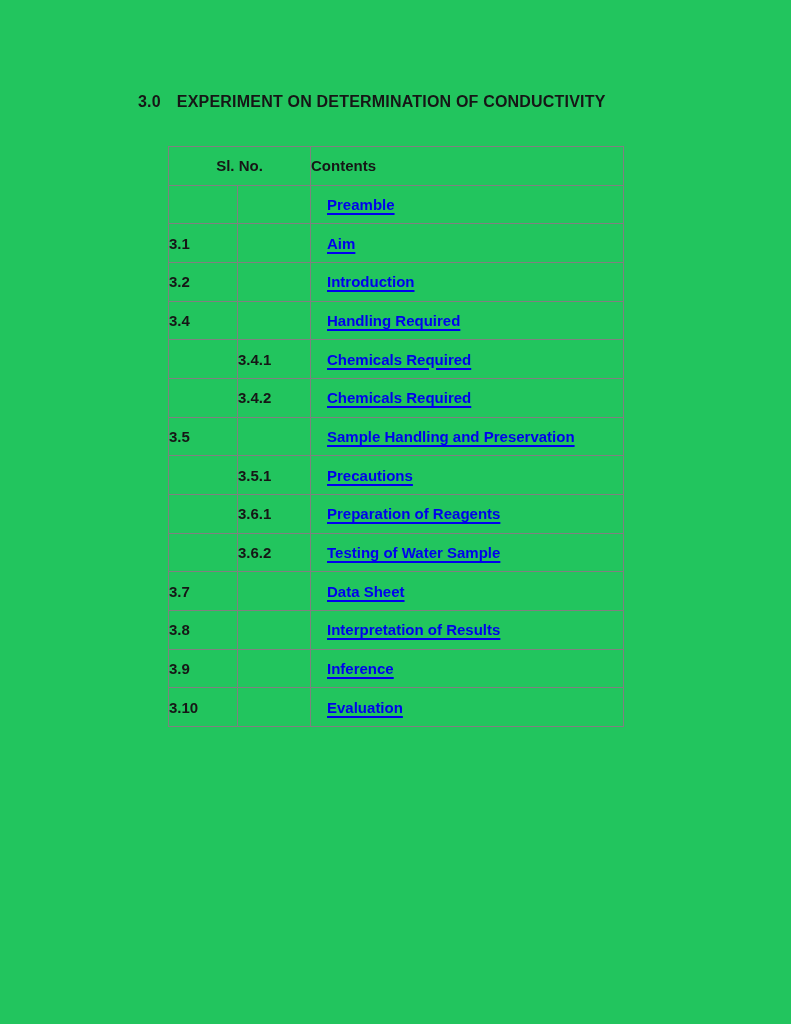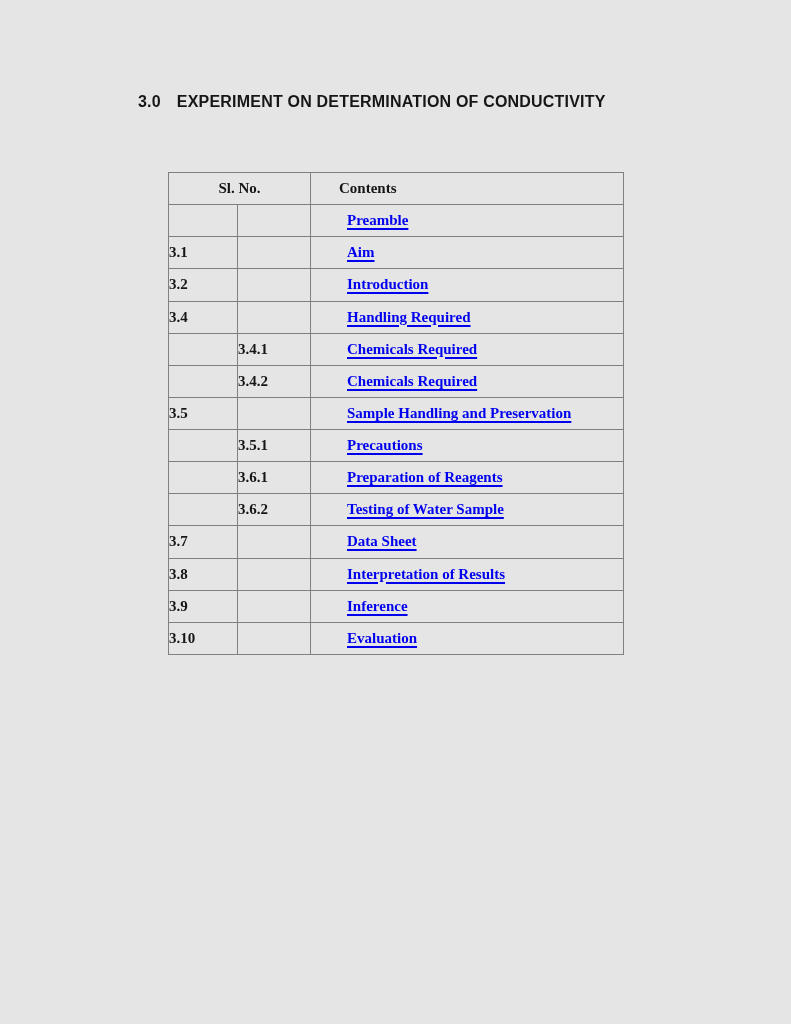--- a/index.html
+++ b/index.html
@@ -1,64 +1,62 @@
 <!DOCTYPE html>
 <html><head>
 <meta charset="utf-8">
 <style>
   * { margin: 0; padding: 0; box-sizing: border-box; }
   html, body { background: #ffffff; }
   .page {
     position: relative;
     width: 791px;
     height: 1024px;
-    background: #e5e5e5;
+    background: #22c55e;
     font-family: "Liberation Sans", sans-serif;
     color: #111111;
     overflow: hidden;
   }
   .doc-title {
     position: absolute;
     left: 138px;
     top: 93px;
     display: flex;
     align-items: baseline;
     font-size: 16px;
     font-weight: bold;
     color: #161616;
     letter-spacing: 0.2px;
     white-space: nowrap;
   }
   .doc-title .title-number { margin-right: 16px; }
   table.toc-table {
     position: absolute;
     left: 168px;
-    top: 172px;
+    top: 146px;
     width: 455px;
-    height: 483px;
+    height: 581px;
     border-collapse: collapse;
     table-layout: fixed;
-    font-family: Liberation Serif, serif;
   }
   .toc-table th, .toc-table td {
     border: 1px solid #808080;
     font-size: 15px;
     font-weight: bold;
     vertical-align: middle;
     overflow: hidden;
     white-space: nowrap;
   }
   .toc-table th.sl-no-header { text-align: center; color: #161616; }
   .toc-table th.contents-header {
     text-align: left;
-    padding-left: 28px;
     color: #161616;
   }
   .toc-table td.c1, .toc-table td.c2 { text-align: left; color: #161616; }
-  .toc-table td.c3 { text-align: left; padding-left: 36px; }
+  .toc-table td.c3 { text-align: left; padding-left: 16px; }
   a.toc-link {
     color: #0000ee;
     font-weight: bold;
     text-decoration: underline;
     text-decoration-thickness: 2px;
     text-underline-offset: 3px;
     cursor: pointer;
   }
 </style>
 </head>

